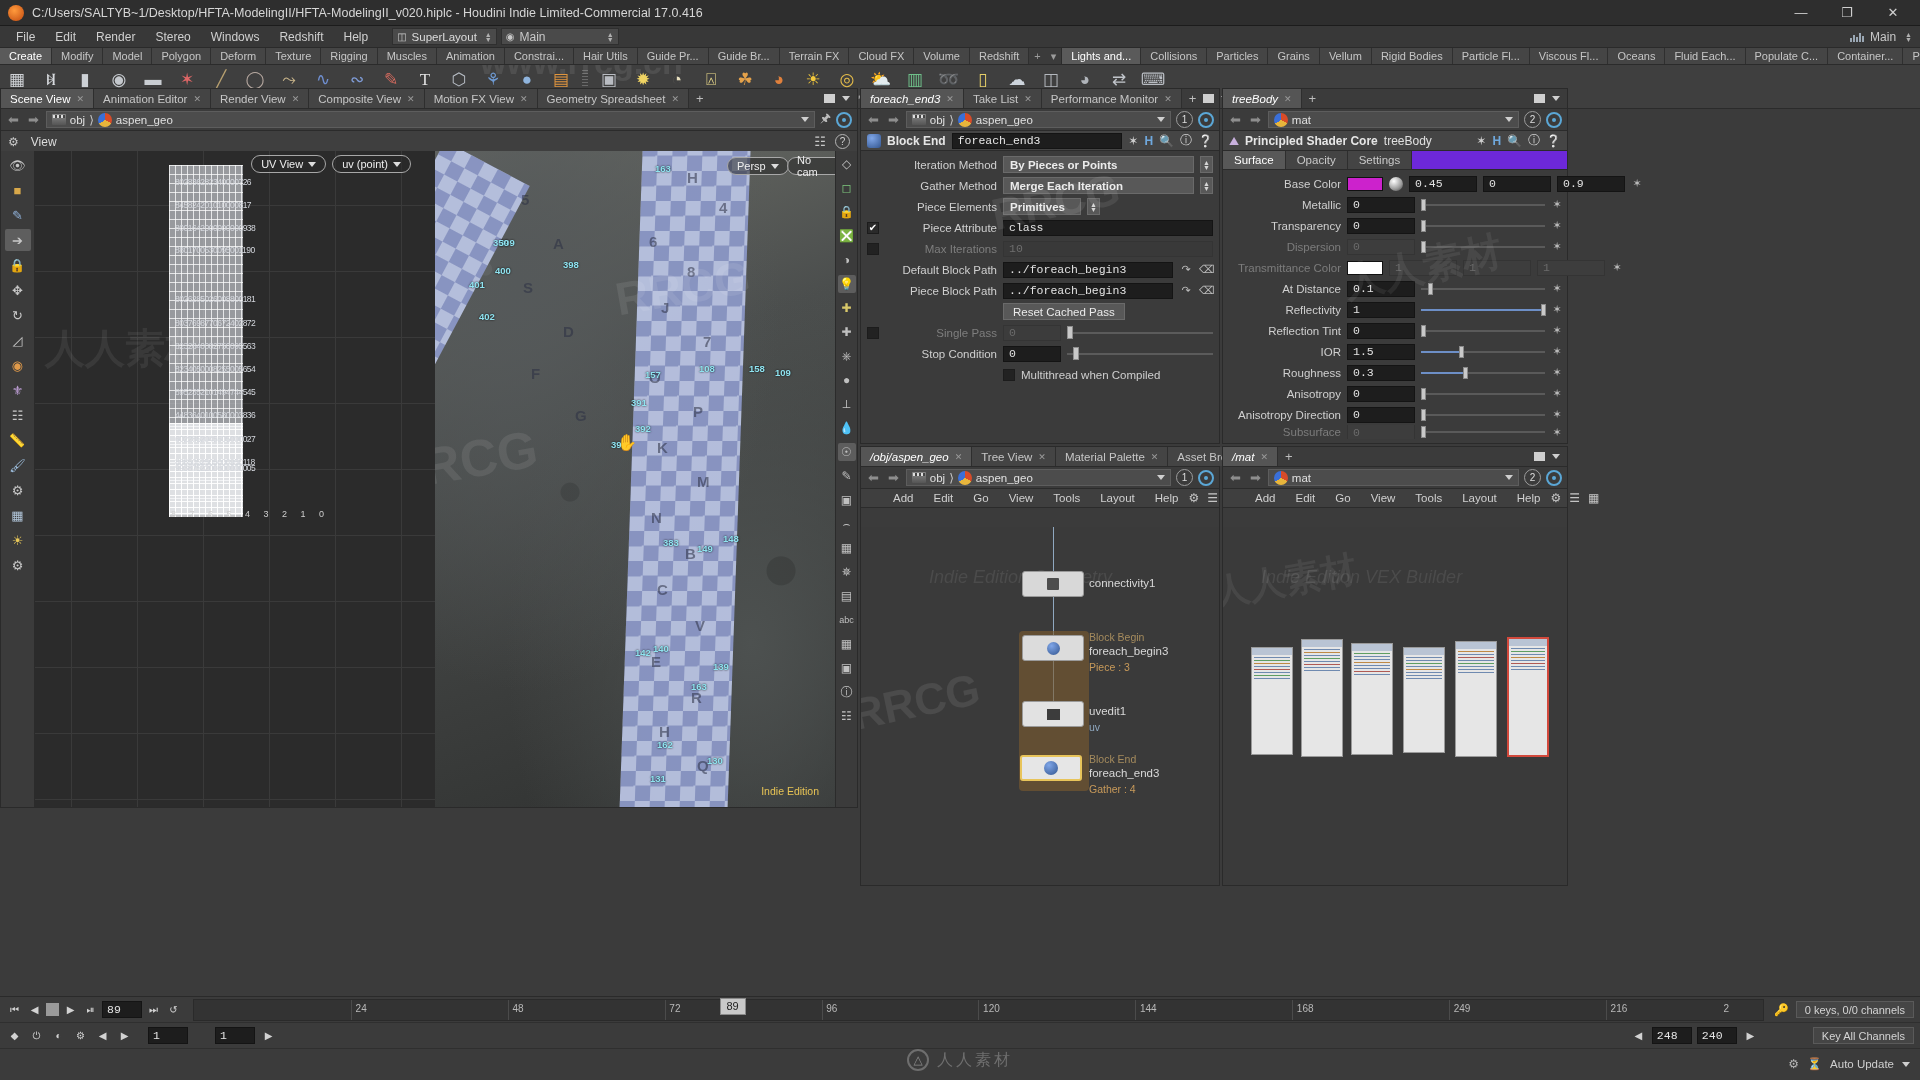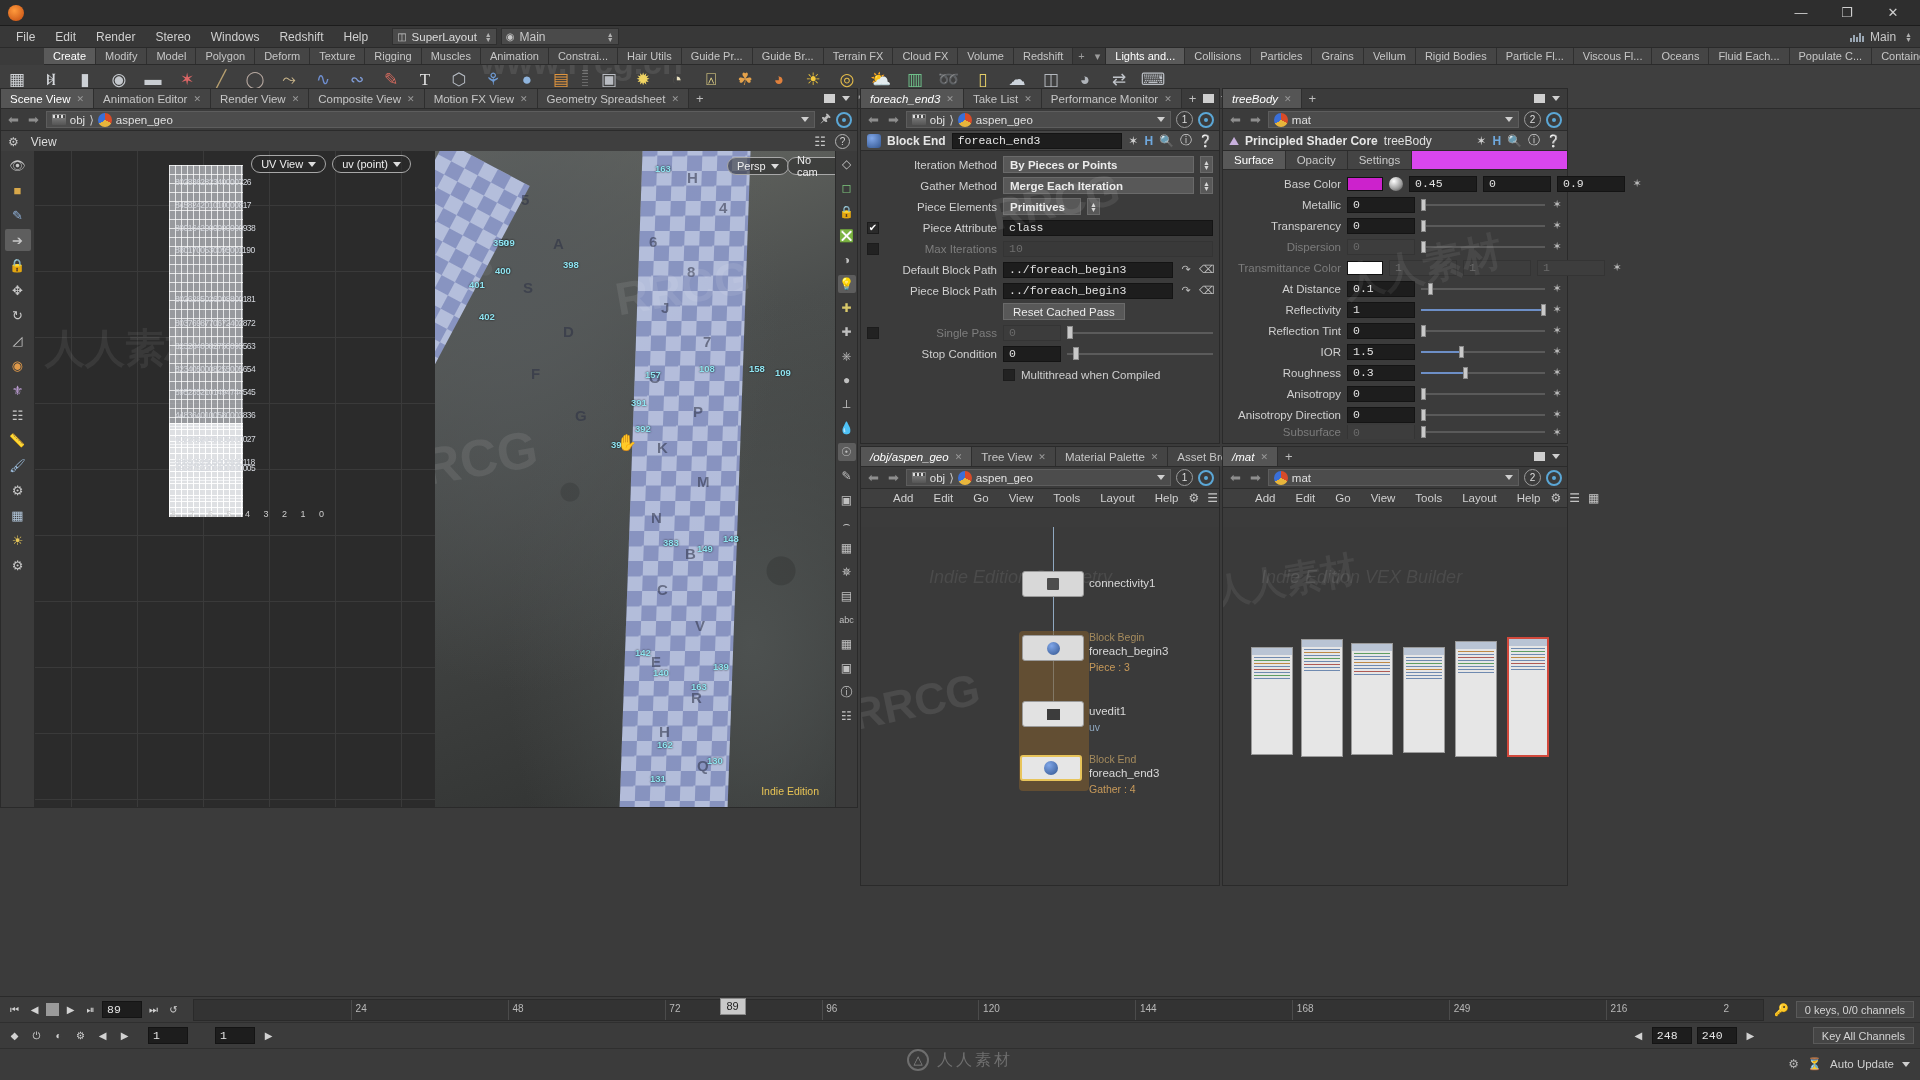--- a/index.html
+++ b/index.html
@@ -26,21 +26,21 @@
   .menuitem{padding:2px 10px;font-size:12px;color:#d0d0d0;}
   .desk-sel{display:flex;align-items:center;margin-left:14px;background:#4a4a4a;border:1px solid #2f2f2f;height:17px;padding:0 4px;gap:5px;}
   .desk-sel .lbl{font-size:11.5px;color:#dcdcdc;}
   .spin{display:flex;flex-direction:column;line-height:5px;font-size:7px;color:#b0b0b0;margin-left:3px;}
   .desk2{display:flex;align-items:center;margin-left:4px;background:#4a4a4a;border:1px solid #2f2f2f;height:17px;padding:0 4px;min-width:118px;gap:5px;}
   .menubar .right-main{margin-left:auto;display:flex;align-items:center;gap:6px;padding-right:8px;}
   .minibar{display:flex;gap:1px;align-items:flex-end;height:11px;}
   .minibar i{display:block;width:2px;background:#9aa7b4;}
 
   
-  .shelfrow{height:17px;background:#3b3b3b;display:flex;align-items:stretch;border-bottom:1px solid #2b2b2b;overflow:hidden;margin-left:44px;}
+  .shelfrow{height:17px;background:#3b3b3b;display:flex;align-items:stretch;border-bottom:1px solid #2b2b2b;overflow:hidden;}
   .sh-tab{padding:0 9px;display:flex;align-items:center;font-size:11px;color:#c6c6c6;
     border-right:1px solid #2f2f2f;background:#454545;white-space:nowrap;}
   .sh-tab.active{background:#5a5a5a;color:#fff;}
   .sh-tab.sep{background:#3b3b3b;border:none;padding:0 5px;color:#9c9c9c;}
   .sh-gap{width:10px;background:#333;border-right:1px solid #2b2b2b;}
 
   
   .shelficons{height:44px;background:#3f3f3f;display:flex;align-items:center;border-bottom:1px solid #2b2b2b;overflow:hidden;position:relative;}
   .sh-item{width:34px;height:44px;display:flex;flex-direction:column;align-items:center;justify-content:flex-start;padding-top:3px;flex:0 0 auto;}
   .sh-ico{width:24px;height:24px;display:flex;align-items:center;justify-content:center;font-size:17px;line-height:1;}
@@ -192,21 +192,21 @@
   .mval{width:68px;height:16px;background:#1d1d1d;border:1px solid #141414;color:#e2e2e2;font-size:11.5px;
     display:flex;align-items:center;padding:0 5px;font-family:"Liberation Mono",monospace;flex:0 0 auto;}
   .mval.dim{color:#6b6b6b;background:#3d3d3d;border-color:#343434;}
   .swatch{width:36px;height:14px;border:1px solid #111;flex:0 0 auto;}
   .ball{width:14px;height:14px;border-radius:50%;background:radial-gradient(circle at 35% 30%,#fff,#9a9a9a 60%,#3a3a3a);flex:0 0 auto;}
   .mslider{flex:1;height:14px;position:relative;}
   .mslider .trk{position:absolute;top:6px;left:0;right:0;height:2px;background:#5a5a5a;}
   .mslider .fill{position:absolute;top:6px;left:0;height:2px;background:#6d8fc7;}
   .mslider .knb{position:absolute;top:1px;width:5px;height:12px;background:#c9c9c9;border:1px solid #8a8a8a;}
   .gear{width:12px;color:#b9b9b9;font-size:11px;flex:0 0 auto;text-align:center;}
-  .mtabs{height:19px;background:#d946ef;display:flex;align-items:stretch;border-bottom:1px solid #2b2b2b;}
+  .mtabs{height:19px;background:#6d28d9;display:flex;align-items:stretch;border-bottom:1px solid #2b2b2b;}
   .mtab{padding:0 11px;display:flex;align-items:center;font-size:11.5px;color:#c8c8c8;background:#444;border-right:1px solid #2e2e2e;}
   .mtab.active{background:#585858;color:#fff;}
 
   
   #vexPane{left:1222px;top:358px;width:346px;height:440px;}
   .vexcanvas{position:absolute;left:0;top:80px;right:0;bottom:0;background:#3a3a3a;overflow:hidden;}
   .vcard{position:absolute;width:42px;background:#e6e6e6;border:1px solid #9a9a9a;}
   .vcard.sel{border:2px solid #d2493c;}
   .vcard .hd{height:7px;background:#b9c4d4;}
   .vcard .ln{height:1.5px;margin:1.5px 2px;background:#6f8ab0;}
@@ -237,20 +237,21 @@
   .wm{position:absolute;pointer-events:none;color:rgba(255,255,255,.085);font-weight:bold;white-space:nowrap;}
   .wm2{position:absolute;pointer-events:none;color:rgba(255,255,255,.07);font-weight:bold;white-space:nowrap;}
 </style>
 </head>
 <body>
 
 <div id="app">
 
   <div class="titlebar">
     <div class="hlogo"></div>
+    <div class="titletext">C:/Users/SALTYB~1/Desktop/HFTA-ModelingII/HFTA-ModelingII_v020.hiplc - Houdini Indie Limited-Commercial 17.0.416</div>
     <div class="winbtns">
       <div class="winbtn">—</div>
       <div class="winbtn">❐</div>
       <div class="winbtn close">✕</div>
     </div>
   </div>
 
   <div class="menubar">
     <div class="menuitem">File</div>
     <div class="menuitem">Edit</div>
@@ -637,21 +638,21 @@
             <div class="vnum" style="left:340px;top:216px">109</div>
             <div class="vnum" style="left:58px;top:86px">350</div>
             <div class="vnum" style="left:196px;top:246px">391</div>
             <div class="vnum" style="left:200px;top:272px">392</div>
             <div class="vnum" style="left:176px;top:288px">396</div>
             <div class="vnum" style="left:228px;top:386px">383</div>
             <div class="vnum" style="left:262px;top:392px">149</div>
             <div class="vnum" style="left:288px;top:382px">148</div>
             <div class="vnum" style="left:200px;top:496px">142</div>
             <div class="vnum" style="left:278px;top:510px">139</div>
-            <div class="vnum" style="left:218px;top:516px">140</div>
+            <div class="vnum" style="left:218px;top:492px">140</div>
             <div class="vnum" style="left:256px;top:530px">163</div>
             <div class="vnum" style="left:222px;top:588px">162</div>
             <div class="vnum" style="left:215px;top:622px">131</div>
             <div class="vnum" style="left:272px;top:604px">130</div>
 
             <div class="pill" style="position:absolute;left:292px;top:6px">
               <span>Persp</span>
                 <span class="dn"></span>
             </div>
             <div class="pill" style="position:absolute;left:352px;top:6px">

